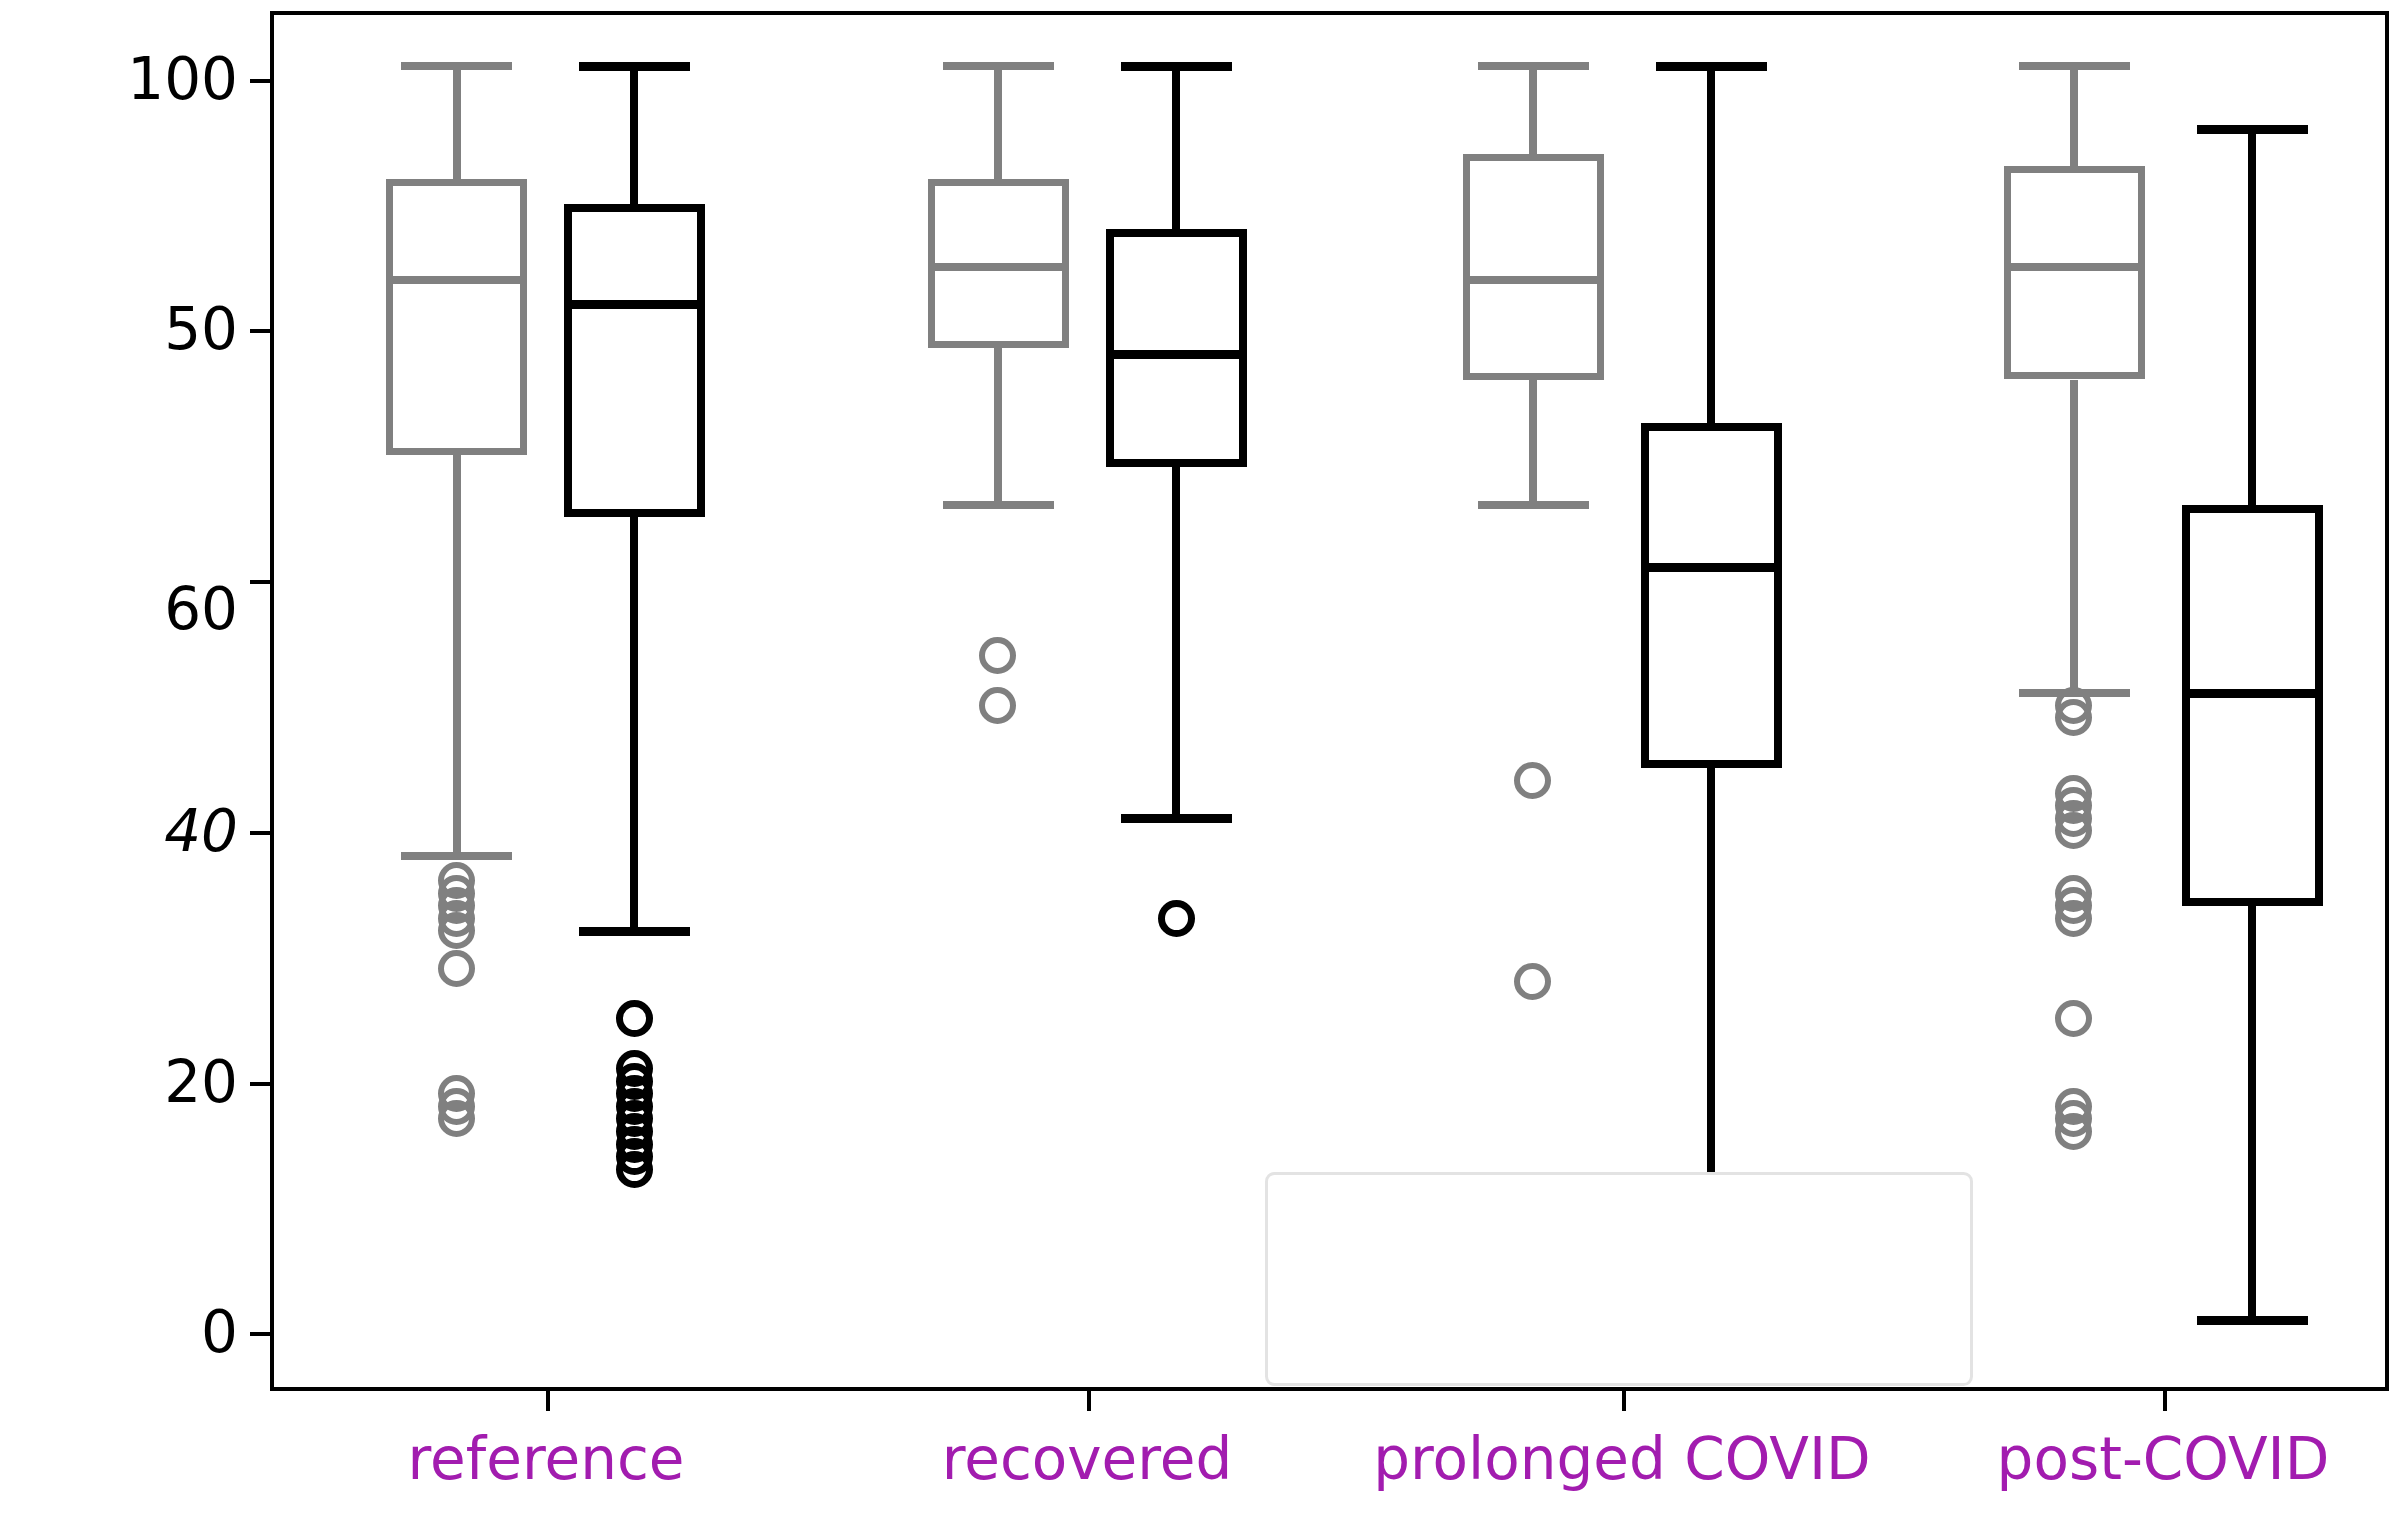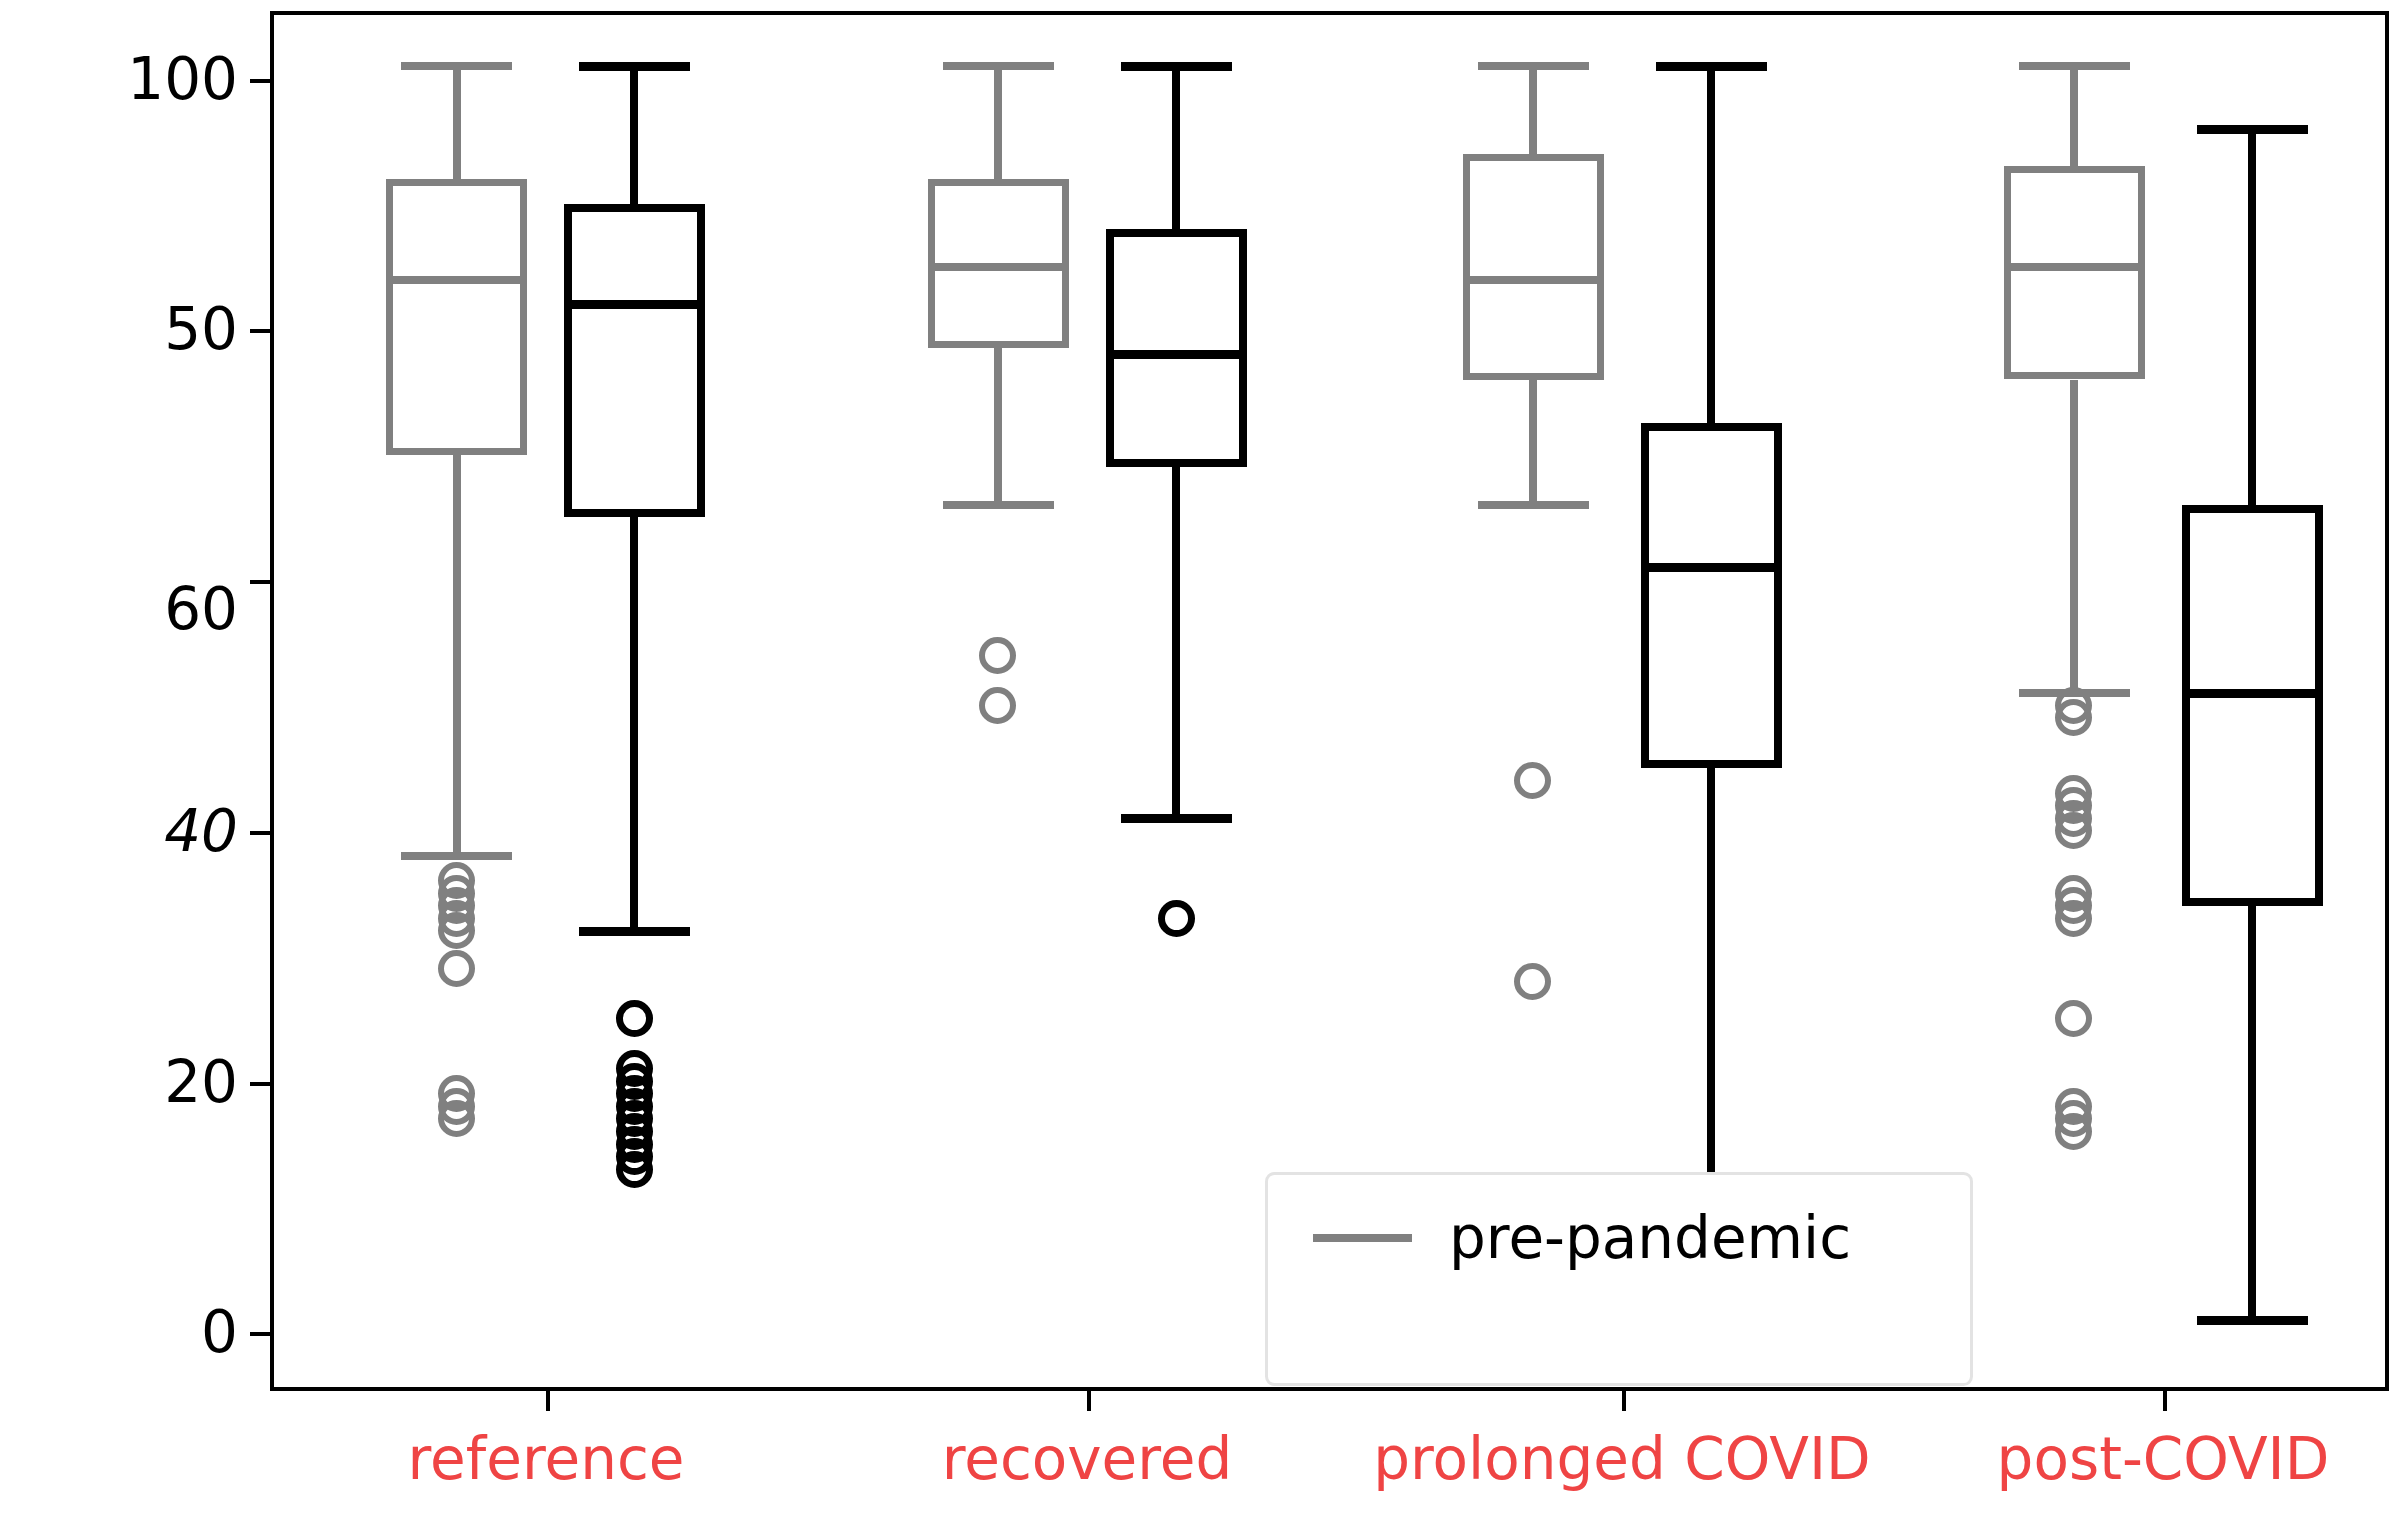--- a/index.html
+++ b/index.html
@@ -9,21 +9,21 @@
   
   #plot-frame{position:absolute;left:270px;top:11.2px;width:2119px;height:1380px;
               border:4.7px solid #000;box-sizing:border-box;background:#fff;}
 
   
   .ytick{position:absolute;right:100%;width:24px;height:0;border-top:4.7px solid #000;}
   .yticklabel{position:absolute;right:calc(100% + 36px);white-space:nowrap;
               font-size:58px;color:#000;line-height:1;transform:translateY(-50%);}
   .xtick{position:absolute;top:100%;width:0;height:24px;border-left:4.7px solid #000;}
   .xticklabel{position:absolute;top:calc(100% + 43px);white-space:nowrap;
-              font-size:58px;color:#ef4444;line-height:1;transform:translateX(-50%);}
+              font-size:58px;color:#a21caf;line-height:1;transform:translateX(-50%);}
 
   
   #ylabel{position:absolute;left:7.5px;top:50%;transform:translate(0,-50%) rotate(-90deg);
           transform-origin:center center;font-size:62px;color:#000;white-space:nowrap;}
   #ylabel-inner{display:block;width:1171px;text-align:center;}
 
   
   .bp{position:absolute;top:0;left:0;width:100%;height:100%;}
   .box{position:absolute;box-sizing:border-box;background:transparent;}
   .median{position:absolute;}
@@ -175,21 +175,17 @@
           <div class="whisker" style="left: 1974px; top: 114px; width: 8.4px; height: 376px; background: rgb(0, 0, 0); transform: none;"></div>
           <div class="cap" style="left: 1923px; top: 110px; width: 111px; height: 8.4px; background: rgb(0, 0, 0);"></div>
           <div class="whisker" style="left: 1974px; top: 891px; width: 8.4px; height: 414px; background: rgb(0, 0, 0);"></div>
           <div class="cap" style="left: 1923px; top: 1301px; width: 111px; height: 8.4px; background: rgb(0, 0, 0);"></div>
           <div class="box" style="left: 1908px; top: 490px; width: 141px; height: 401px; border: 8.4px solid rgb(0, 0, 0);"></div>
           <div class="median" style="left: 1908px; top: 674px; width: 141px; height: 8.4px; background: rgb(0, 0, 0);"></div>
         </div>
       </div>
 
     <div id="legend">
-      <div class="legend-row">
-        <span class="legend-line" style="background:#808080"></span>
-        <span class="legend-label">pre-pandemic</span>
-      </div>
     </div>
 
   </div>
 </div>
 
 
 </body></html>

